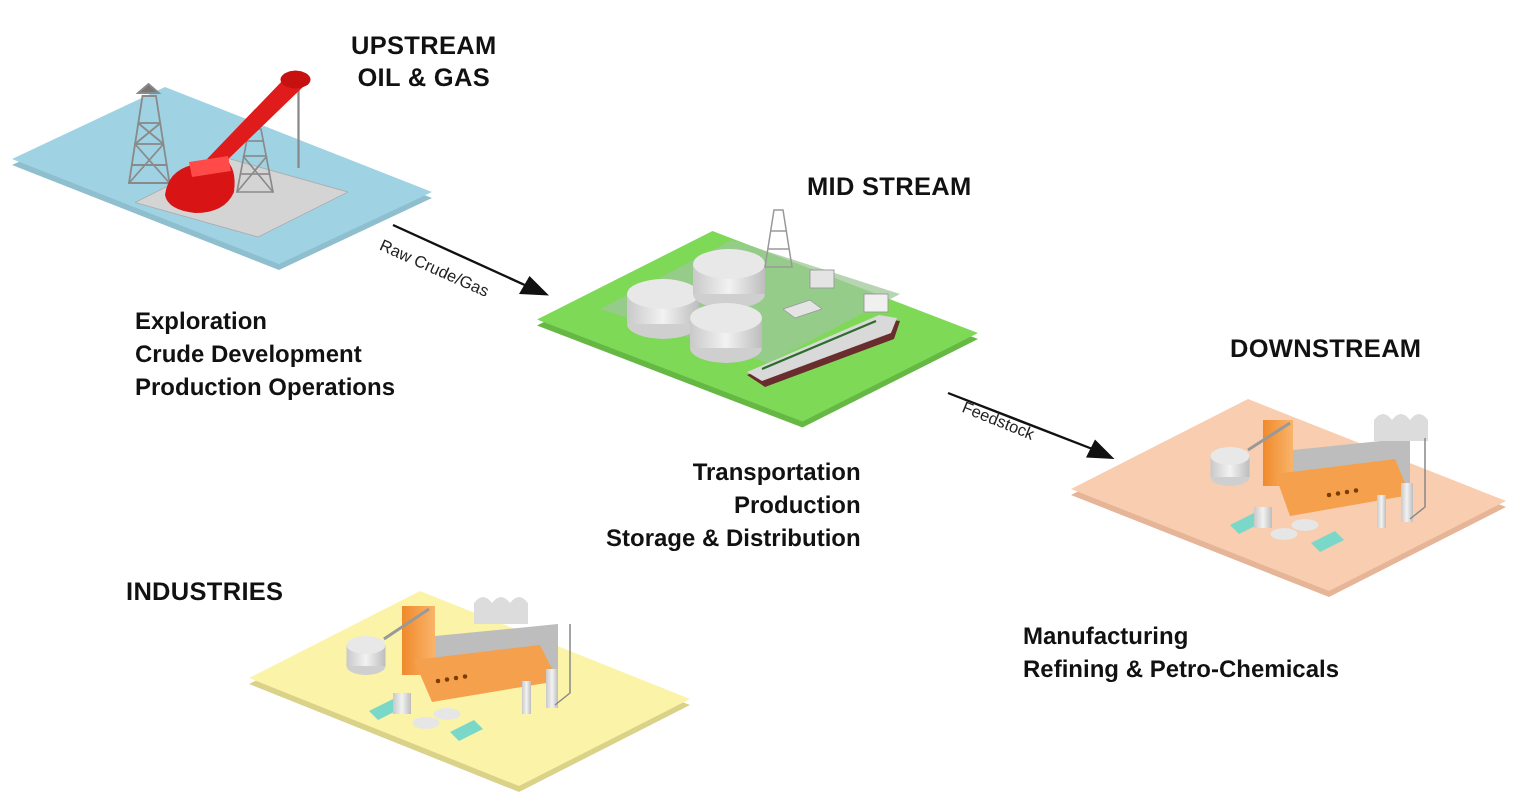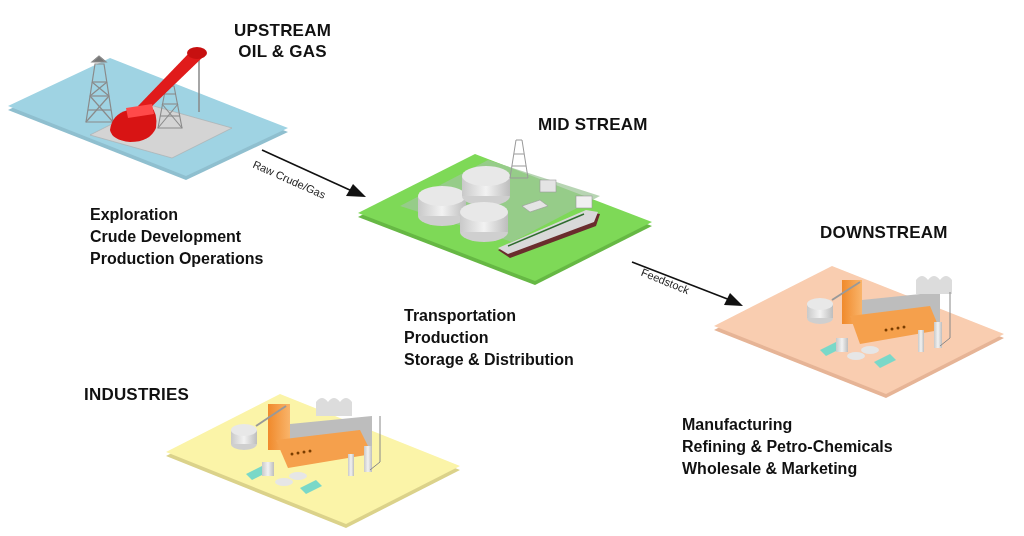--- a/index.html
+++ b/index.html
@@ -170,31 +170,30 @@
 <div class="abs arrow-label" style="left:256px;top:158px;transform:rotate(24deg);">Raw Crude/Gas</div>
 
 <div class="abs desc" style="left:62px;top:204px;">
   <div>Exploration</div>
   <div>Crude Development</div>
   <div>Production Operations</div>
 </div>
 
 <div class="abs heading" style="left:538px;top:114px;">MID STREAM</div>
 
-<div class="abs desc" style="left:376px;top:305px;">
+<div class="abs desc" style="left:376px;top:305px;text-align:right;">
   <div>Transportation</div>
   <div>Production</div>
   <div>Storage &amp; Distribution</div>
 </div>
 
 <div class="abs arrow-label" style="left:644px;top:266px;transform:rotate(22deg);">Feedstock</div>
 
 <div class="abs heading" style="left:820px;top:222px;">DOWNSTREAM</div>
 
 <div class="abs desc" style="left:654px;top:414px;">
   <div>Manufacturing</div>
   <div>Refining &amp; Petro-Chemicals</div>
-  <div>Wholesale &amp; Marketing</div>
 </div>
 
 <div class="abs heading" style="left:84px;top:384px;">
   <div>INDUSTRIES</div>
 </div>
 
 </body></html>

